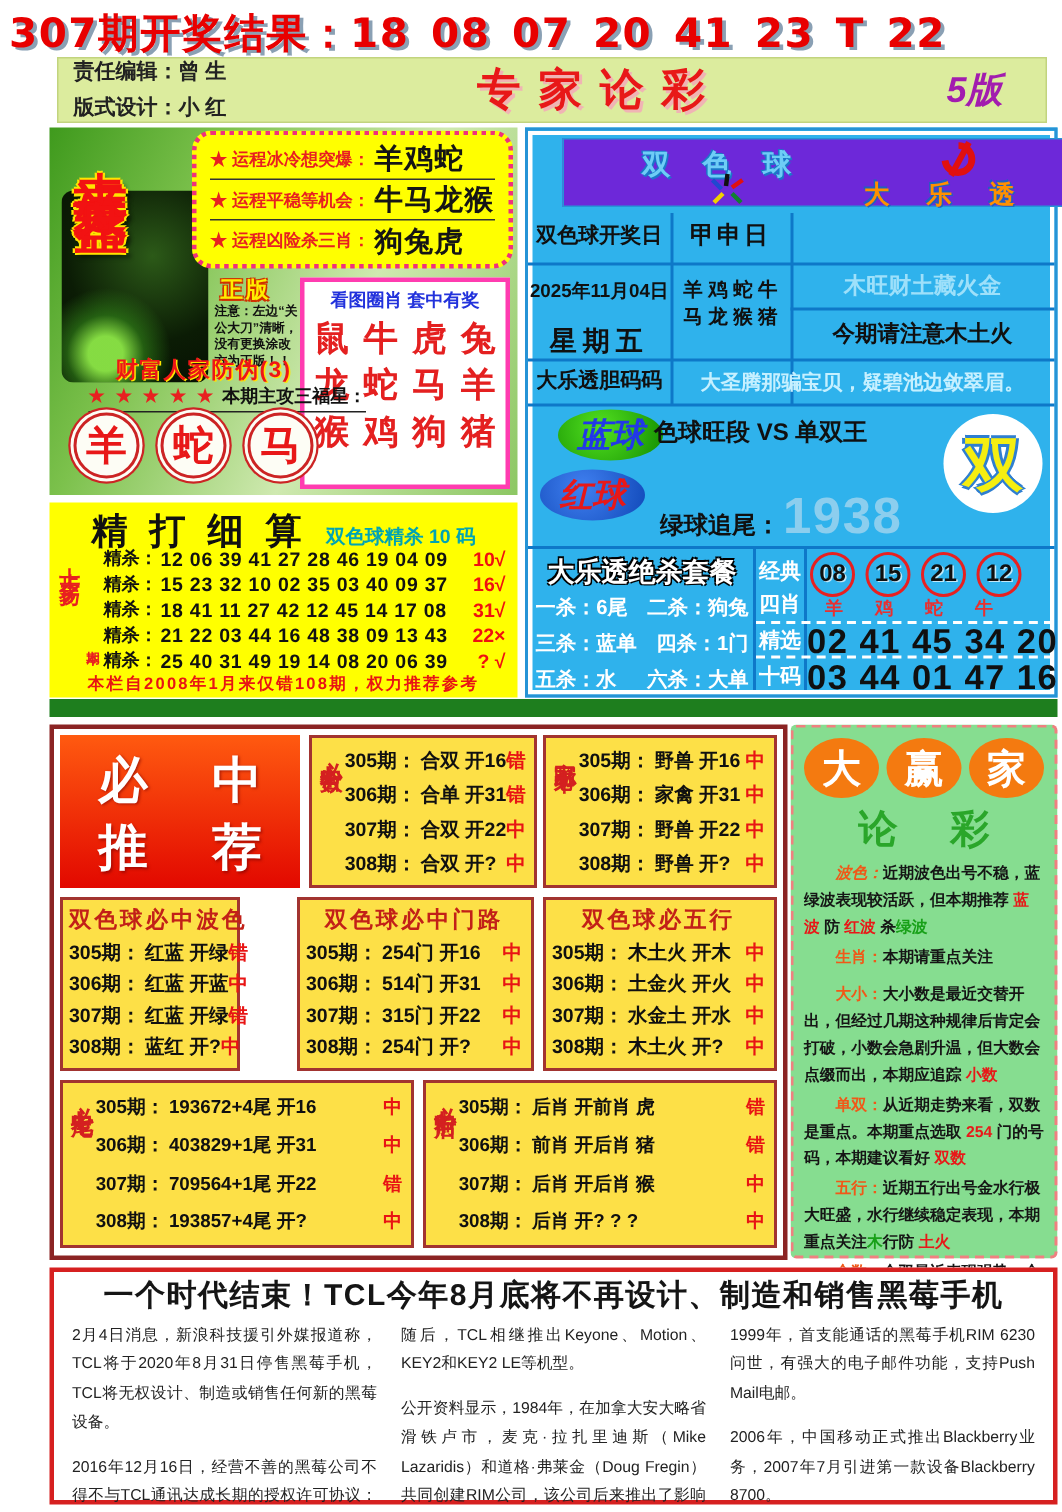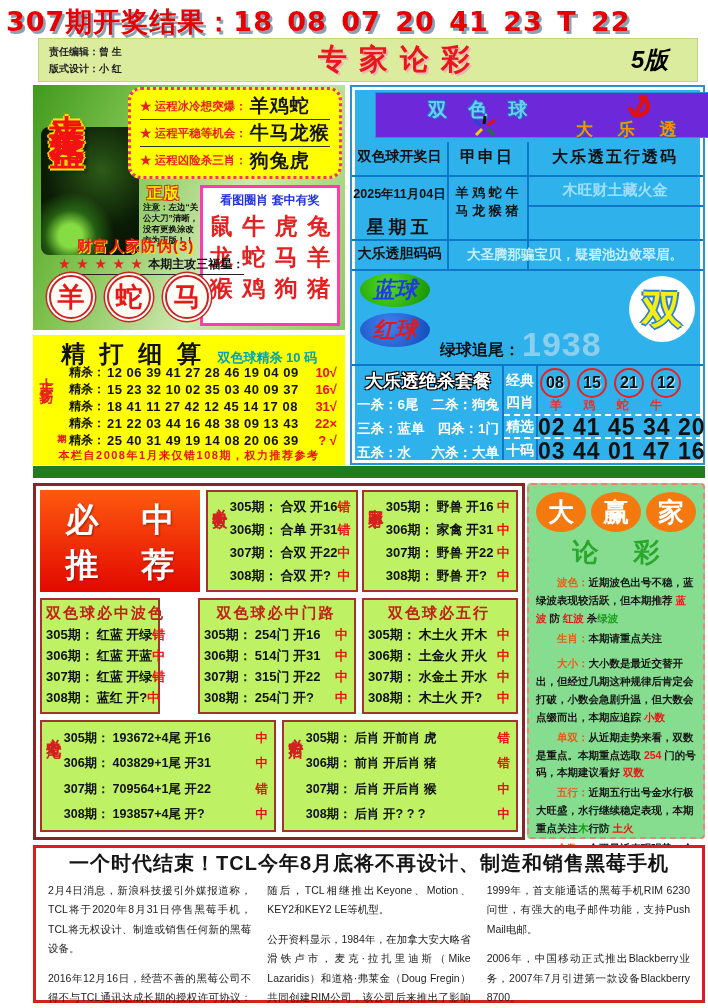--- a/index.html
+++ b/index.html
@@ -6,23 +6,23 @@
   html,body{width:708px;height:1008px;}
   body{position:relative;background:#fff;font-family:"Liberation Sans",sans-serif;overflow:hidden;}
   .abs{position:absolute;}
 
   
   #result-line{left:6px;top:4px;font-size:27px;font-weight:bold;color:#e80000;
     letter-spacing:1px;word-spacing:4px;text-shadow:2.5px 2.5px 0 #8aa0b4;font-family:"DejaVu Sans",sans-serif;}
 
   
   #banner{left:38px;top:38px;width:660px;height:44px;background:#dcec9e;display:flex;align-items:center;border:1px solid #c2d47e;}
-  #banner .editors{font-size:10px;font-weight:bold;color:#222;padding-left:10px;line-height:1.7;width:130px;}
+  #banner .editors{font-size:14px;font-weight:bold;color:#222;padding-left:10px;line-height:1.7;width:130px;}
   #banner .title{flex:1;text-align:center;color:#e81818;font-size:29px;font-weight:bold;letter-spacing:12px;text-shadow:2px 2px 0 #f0b4b4;}
-  #banner .edition{width:66px;color:#000000;font-size:24px;font-weight:bold;font-style:italic;}
+  #banner .edition{width:66px;color:#a21caf;font-size:24px;font-weight:bold;font-style:italic;}
 
   
   #left-panel{left:33px;top:85px;width:312px;height:245px;
     background:linear-gradient(115deg,#3f9a1d 0%,#7cc14c 28%,#cfe9b0 62%,#8cc763 100%);}
   #warrior{position:absolute;left:8px;top:42px;width:98px;height:128px;border-radius:8px;
     background:radial-gradient(circle at 30% 85%,rgba(140,230,70,.95) 0 9%,rgba(60,160,30,.5) 20%,transparent 34%),
                radial-gradient(circle at 62% 34%,#2c5a18 0%,#0b1c05 55%,#050d02 100%);}
   #wheel-title{position:absolute;left:16px;top:0;height:245px;writing-mode:vertical-rl;text-orientation:upright;
     font-size:36px;font-weight:bold;color:#f21212;letter-spacing:5px;line-height:1;
     text-shadow:1.5px 0 0 #ffe400,-1.5px 0 0 #ffe400,0 1.5px 0 #ffe400,0 -1.5px 0 #ffe400,3px 3px 3px rgba(0,0,0,.45);}
@@ -70,21 +70,21 @@
   #ssq-name{position:absolute;left:52px;top:4px;color:#6ecdf6;font-size:19px;font-weight:bold;letter-spacing:8px;
     text-shadow:1px 1px 0 #1a78c8,-1px -1px 0 #1a78c8;}
   #ssq-star{position:absolute;left:96px;top:22px;}
   #dp-logo{position:absolute;left:246px;top:1px;}
   #dlt-name{position:absolute;left:200px;top:25px;color:#ff9000;font-size:17px;font-weight:bold;letter-spacing:10px;
     text-shadow:1px 1px 0 #2060c0,-1px -1px 0 #2060c0;}
   .vline,.hline{position:absolute;background:#0e78c8;}
   .dash{position:absolute;border-top:2px dashed #fff;}
   
   .ball{position:absolute;width:70px;height:34px;border-radius:50%;display:flex;align-items:center;justify-content:center;}
-  #ball-blue{left:8px;top:186px;background:radial-gradient(circle at 40% 35%,#52e020,#128c00);}
+  #ball-blue{left:20px;top:186px;background:radial-gradient(circle at 40% 35%,#52e020,#128c00);}
   #ball-blue span{color:#2238e8;font-size:22px;font-weight:bold;font-style:italic;}
   #ball-red{left:8px;top:226px;background:radial-gradient(circle at 40% 35%,#4080f0,#1048b8);}
   #ball-red span{color:#e81818;font-size:22px;font-weight:bold;font-style:italic;}
   #vs-line{position:absolute;left:84px;top:191px;font-size:16px;font-weight:bold;color:#101010;white-space:nowrap;}
   #range-oval{position:absolute;left:86px;top:221px;width:158px;height:28px;border:2px solid #cc4848;border-radius:15px;
     color:#9cd4ee;font-size:19px;font-weight:bold;text-align:center;line-height:24px;}
   #tail-label{position:absolute;left:88px;top:253px;font-size:16px;font-weight:bold;color:#101010;}
   #tail-value{position:absolute;left:170px;top:238px;font-size:34px;font-weight:bold;color:#8cceee;letter-spacing:1px;}
   #big-circle{position:absolute;left:277px;top:189px;width:66px;height:66px;background:#fff;border-radius:50%;
     display:flex;align-items:center;justify-content:center;}
@@ -99,21 +99,21 @@
   #classic-circles span{width:30px;height:30px;border:2.5px solid #e82020;border-radius:50%;display:flex;align-items:center;justify-content:center;
     color:#101010;font-size:16px;font-weight:bold;text-shadow:1px 1px 0 rgba(255,255,255,.7);}
   #classic-zodiac{position:absolute;left:198px;top:310px;color:#e83030;font-size:12px;font-weight:bold;letter-spacing:9px;white-space:nowrap;}
   #select-nums,#ten-nums{position:absolute;left:186px;font-size:23px;font-weight:bold;color:#101010;letter-spacing:1px;white-space:nowrap;}
 
   
   #green-divider{left:33px;top:466px;width:672px;height:12px;background:#1e7e1e;}
 
   
   #mid-outer{left:33px;top:483px;width:492px;height:357px;border:3px solid #8b2424;background:#fff;}
-  .mbox{position:absolute;background:#bef264;border:2px solid #a23430;padding:4px 6px 3px 4px;display:flex;}
+  .mbox{position:absolute;background:#fde047;border:2px solid #a23430;padding:4px 6px 3px 4px;display:flex;}
   #bztj{position:absolute;left:4px;top:4px;width:160px;height:102px;background:linear-gradient(#ff5a10,#e20800);
     display:flex;flex-wrap:wrap;justify-content:space-between;align-content:space-between;padding:8px 20px;}
   #bztj span{color:#fff;font-size:33px;font-weight:bold;width:44px;text-align:center;text-shadow:1px 1px 2px rgba(120,0,0,.6);}
   .side-v{writing-mode:vertical-rl;text-orientation:upright;color:#d42020;font-size:15px;font-weight:bold;line-height:1.05;letter-spacing:2px;margin-right:2px;}
   .rows-col{flex:1;display:flex;flex-direction:column;justify-content:space-around;}
   .prow{display:flex;align-items:center;font-weight:bold;color:#101010;font-size:13px;white-space:nowrap;}
   .prow .p{margin-right:3px;}
   .prow .r{margin-left:auto;color:#e81414;}
   .tp{flex-direction:column;}
   .tp .bt{color:#c22018;font-size:15px;font-weight:bold;text-align:center;letter-spacing:2px;margin-bottom:1px;white-space:nowrap;}
@@ -257,32 +257,33 @@
   <div class="hline" style="left:0;top:152px;width:351px;height:2px"></div>
   <div class="hline" style="left:0;top:182px;width:351px;height:2px"></div>
   <div class="hline" style="left:0;top:277px;width:351px;height:2px"></div>
   <div class="vline" style="left:150px;top:279px;width:2px;height:94px"></div>
   <div class="vline" style="left:184px;top:279px;width:2px;height:94px"></div>
   <div class="dash" style="left:152px;top:327px;width:198px"></div>
   <div class="dash" style="left:152px;top:350px;width:198px"></div>
 
   <div class="cell" style="left:0;top:61px;width:95px;font-size:14px">双色球开奖日</div>
   <div class="cell" style="left:95px;top:60px;width:80px;font-size:16px;letter-spacing:2px">甲申日</div>
-  <div class="cell" style="left:175px;top:60px;width:176px;font-size:16px;letter-spacing:2px">大乐透五行透码</div>
   <div class="cell" style="left:0;top:99px;width:95px;font-size:12.5px">2025年11月04日</div>
   <div class="cell" style="left:0;top:128px;width:95px;font-size:18px;letter-spacing:4px">星期五</div>
   <div class="cell" style="left:95px;top:97px;width:80px;font-size:13px">羊 鸡 蛇 牛</div>
   <div class="cell" style="left:95px;top:115px;width:80px;font-size:13px">马 龙 猴 猪</div>
   <div class="cell" style="left:175px;top:94px;width:176px;font-size:15px;color:#9ee0fa">木旺财土藏火金</div>
+  <div class="cell" style="left:175px;top:126px;width:176px;font-size:15px">今期请注意木土火</div>
   <div class="cell" style="left:0;top:158px;width:95px;font-size:14px">大乐透胆码码</div>
   <div class="cell" style="left:95px;top:159px;width:256px;font-size:13.5px;color:#c6f0ff">大圣腾那骗宝贝，疑碧池边敛翠眉。</div>
 
   <div class="ball" id="ball-blue">
       <span>蓝球</span>
     </div>
+  <div id="vs-line">色球旺段 VS 单双王</div>
   <div class="ball" id="ball-red">
       <span>红球</span>
     </div>
   <div id="tail-label">绿球追尾：</div>
   <div id="tail-value">1938</div>
   <div id="big-circle">
       <span>双</span>
     </div>
 
   <div id="combo-title">大乐透绝杀套餐</div>
@@ -506,21 +507,21 @@
   </div>
 </div>
 
 <div class="abs" id="dyj">
   <div class="ellipses">
     <span>大</span>
     <span>赢</span>
     <span>家</span>
   </div>
   <div class="sub">论 彩</div>
-  <p><span style="color: rgb(240, 88, 24);">波色：</span><span>近期波色出号不稳，蓝绿波表现较活跃，但本期推荐 </span><span style="color: rgb(232, 24, 24);">蓝波</span><span> 防 </span><span style="color: rgb(232, 24, 24);">红波</span><span> 杀</span><span style="color: rgb(24, 160, 24);">绿波</span></p>
+  <p><span style="color: rgb(240, 88, 24); font-style: italic;">波色：</span><span>近期波色出号不稳，蓝绿波表现较活跃，但本期推荐 </span><span style="color: rgb(232, 24, 24);">蓝波</span><span> 防 </span><span style="color: rgb(232, 24, 24);">红波</span><span> 杀</span><span style="color: rgb(24, 160, 24);">绿波</span></p>
   <p><span style="color: rgb(240, 88, 24);">生肖：</span><span>本期请重点关注</span></p>
   <p class="gap"><span style="color: rgb(240, 88, 24);">大小：</span><span>大小数是最近交替开出，但经过几期这种规律后肯定会打破，小数会急剧升温，但大数会点缀而出，本期应追踪 </span><span style="color: rgb(232, 24, 24);">小数</span></p>
   <p><span style="color: rgb(240, 88, 24);">单双：</span><span>从近期走势来看，双数是重点。本期重点选取 </span><span style="color: rgb(232, 24, 24);">254</span><span> 门的号码，本期建议看好 </span><span style="color: rgb(232, 24, 24);">双数</span></p>
   <p><span style="color: rgb(240, 88, 24);">五行：</span><span>近期五行出号金水行极大旺盛，水行继续稳定表现，本期重点关注</span><span style="color: rgb(24, 160, 24);">木</span><span>行防 </span><span style="color: rgb(232, 24, 24);">土火</span></p>
   <p><span style="color: rgb(240, 88, 24);">合数：</span><span>合双最近表现强势，合双有望持续走强，但本期追捧合 </span><span style="color: rgb(232, 24, 24);">合双</span></p>
 </div>
 
 <div class="abs" id="article">
   <div class="a-title">一个时代结束！TCL今年8月底将不再设计、制造和销售黑莓手机</div>
   <div class="cols">

